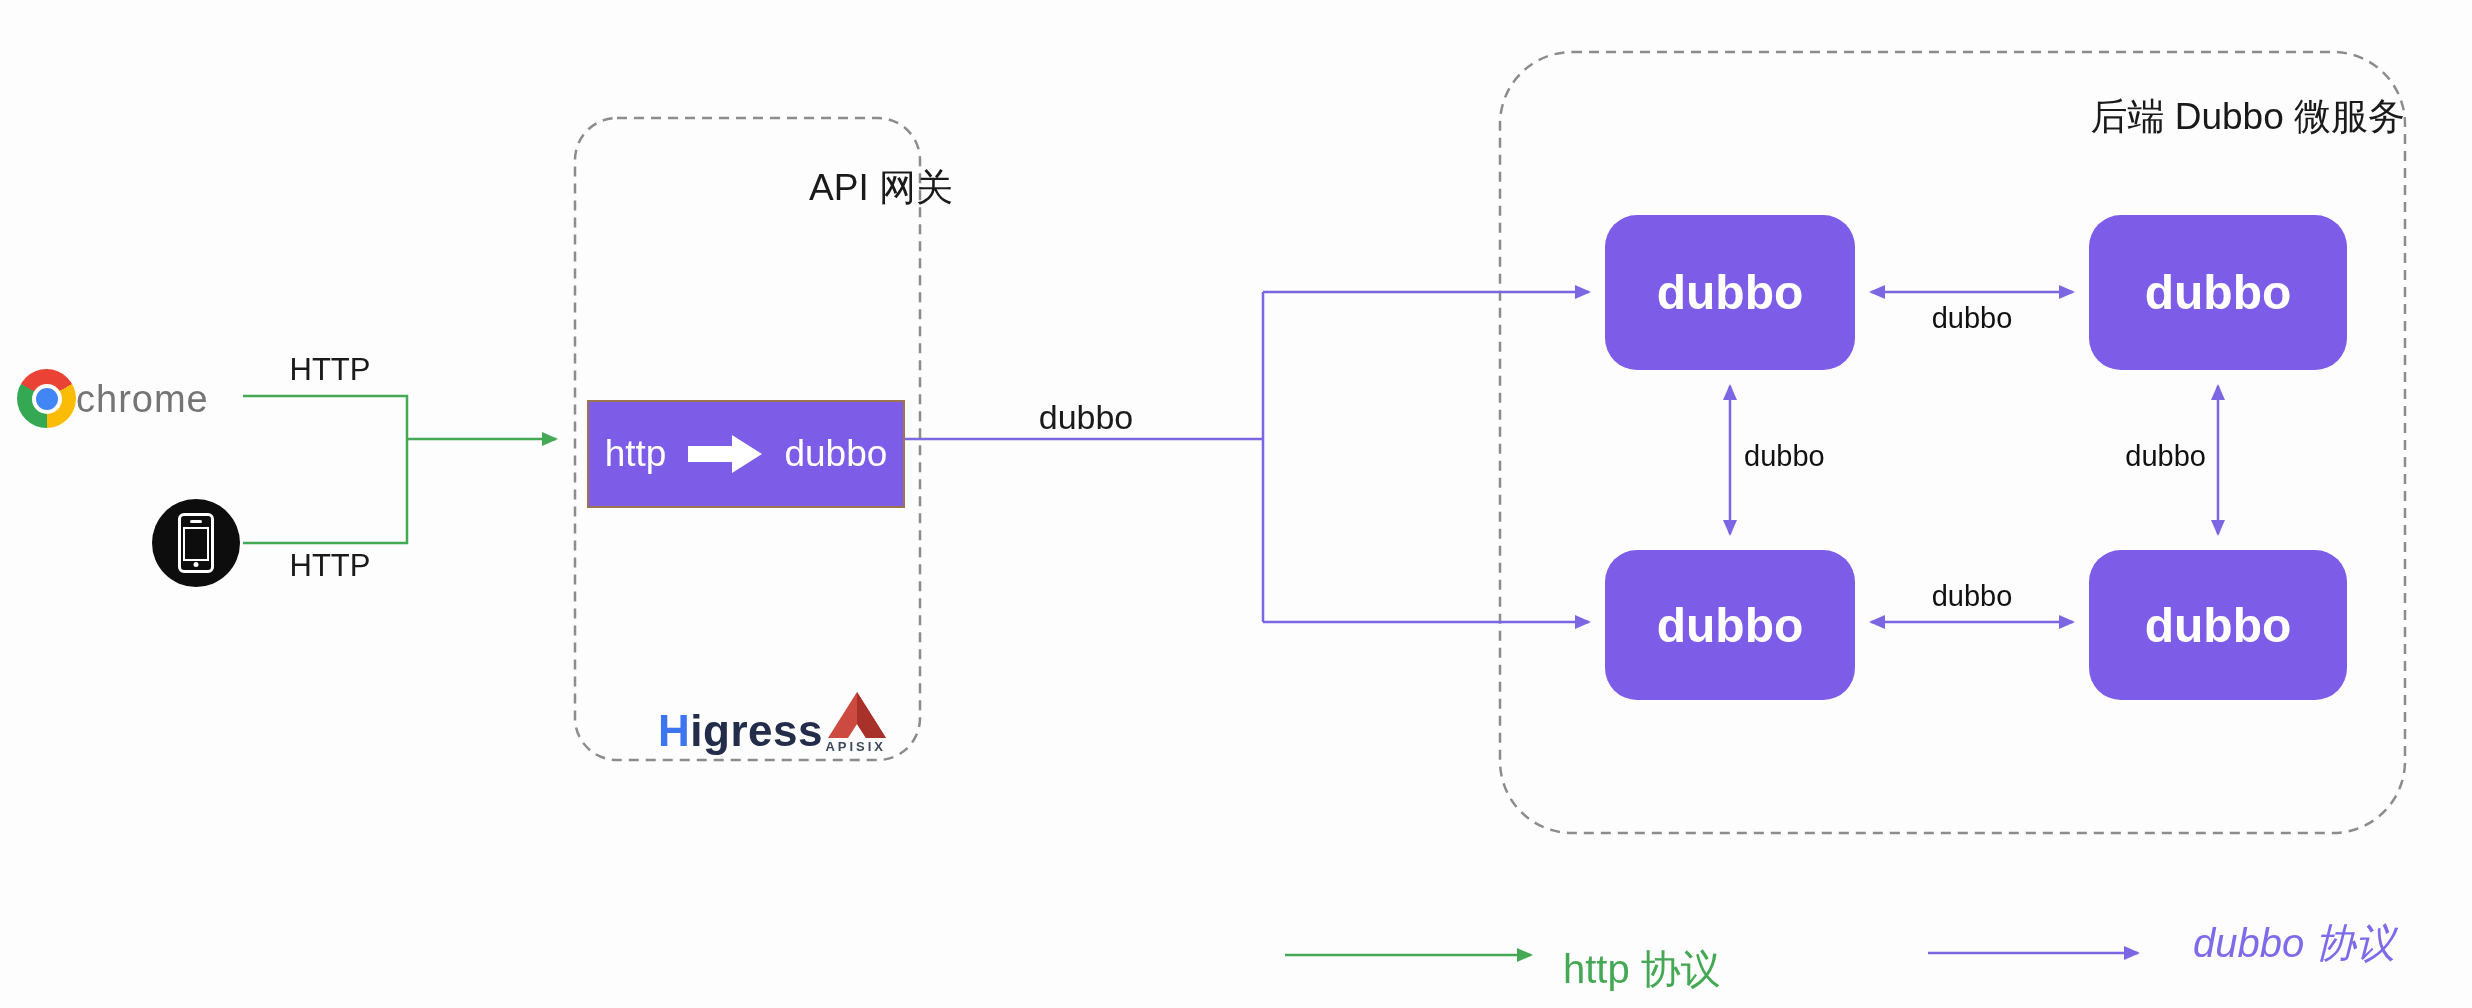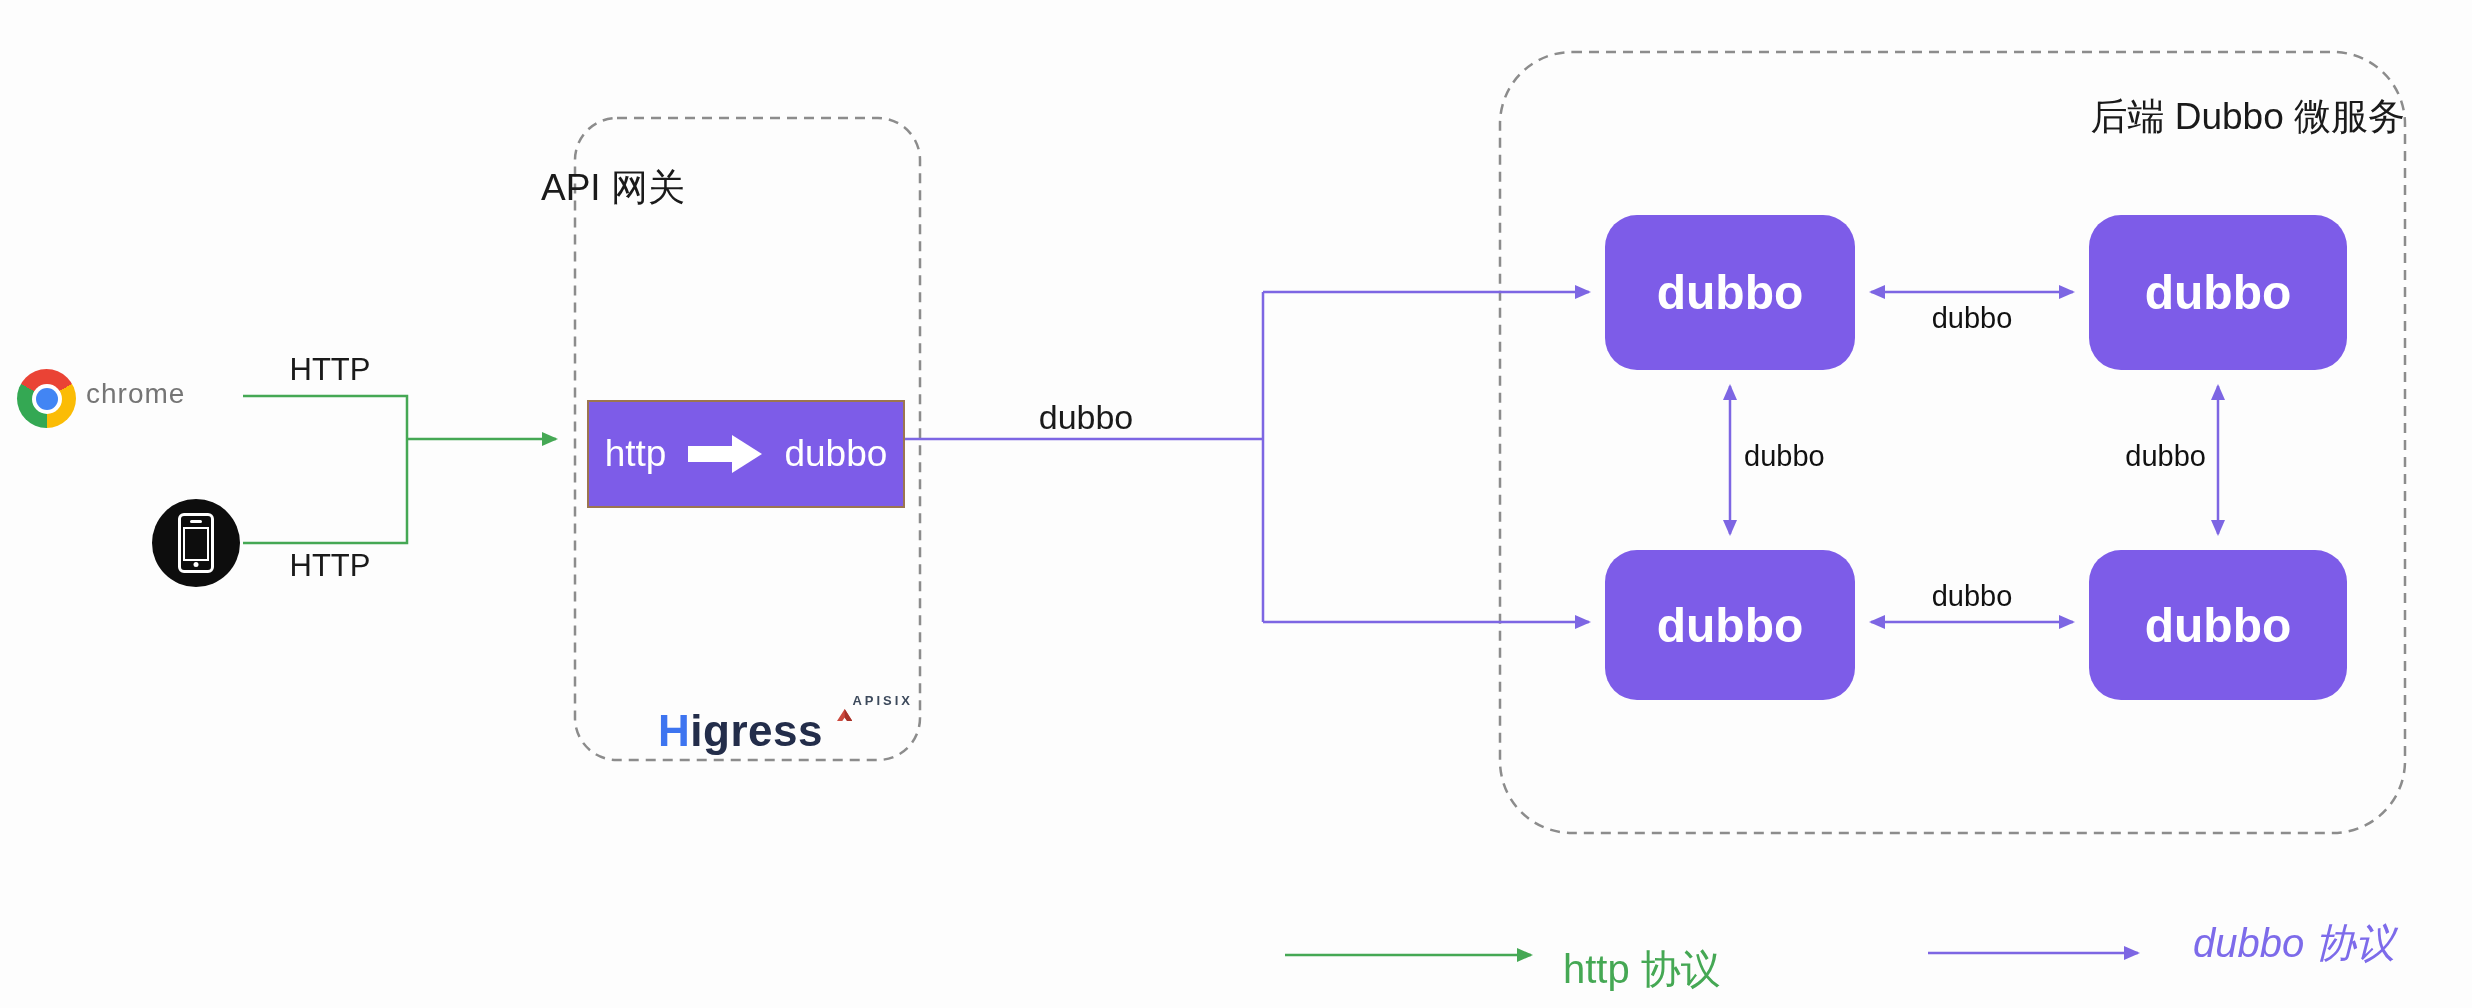--- a/index.html
+++ b/index.html
@@ -24,47 +24,47 @@
   .mk-purple{fill:var(--purple-line,#7d66e3);}
 
   .chrome-icon{
     left:17px;top:369px;width:59px;height:59px;border-radius:50%;
     background:conic-gradient(from -60deg,#EA4335 0deg 120deg,#FBBC05 120deg 240deg,#34A853 240deg 360deg);
   }
   .chrome-icon::before{content:"";position:absolute;left:50%;top:50%;width:30px;height:30px;
     transform:translate(-50%,-50%);background:#fff;border-radius:50%;}
   .chrome-icon::after{content:"";position:absolute;left:50%;top:50%;width:22px;height:22px;
     transform:translate(-50%,-50%);background:#4285F4;border-radius:50%;}
-  .chrome-label{left:86px;top:378px;font-size:28px;color:var(--chrome-gray,#757575);letter-spacing:1px;}
+  .chrome-label{left:76px;top:378px;font-size:38px;color:var(--chrome-gray,#757575);letter-spacing:1px;}
 
   .http-label{width:160px;text-align:center;font-size:31px;font-weight:500;color:var(--text-dark,#1a1a1a);}
   .http-top{left:250px;top:352px;}
   .http-bottom{left:250px;top:548px;}
 
   .phone-icon{left:152px;top:499px;width:88px;height:88px;border-radius:50%;
     background:var(--phone-black,#0d0d0d);display:flex;align-items:center;justify-content:center;}
   .phone-body{width:36px;height:60px;border:3px solid #fff;border-radius:6px;position:relative;}
   .phone-speaker{position:absolute;left:50%;top:4px;transform:translateX(-50%);width:12px;height:3px;background:#fff;border-radius:2px;}
   .phone-screen{position:absolute;left:2px;top:11px;width:26px;height:34px;border:2px solid #fff;}
   .phone-home{position:absolute;left:50%;bottom:3px;transform:translateX(-50%);width:5px;height:5px;background:#fff;border-radius:50%;}
 
-  .gateway-title{left:541px;top:163px;width:345px;text-align:left;font-size:37px;color:var(--text-dark,#1a1a1a);}
+  .gateway-title{left:608px;top:163px;width:345px;text-align:right;font-size:37px;color:var(--text-dark,#1a1a1a);}
   .converter-box{
     left:587px;top:400px;width:318px;height:108px;background:var(--purple-box,#7d5ce8);
     border:2px solid var(--converter-border,#9c7550);
     display:flex;align-items:center;justify-content:center;gap:22px;color:#fff;font-size:37px;
   }
   .block-arrow{display:flex;align-items:center;}
   .block-arrow .bar{width:44px;height:16px;background:#fff;}
   .block-arrow .tip{width:0;height:0;border-top:19px solid transparent;border-bottom:19px solid transparent;border-left:30px solid #fff;}
 
   .higress-logo{left:658px;top:706px;font-size:44px;font-weight:700;letter-spacing:0.5px;}
   .higress-h{color:var(--higress-blue,#3d74f0);}
   .higress-rest{color:var(--higress-dark,#232d4a);}
-  .apisix-logo{left:837px;top:692px;width:76px;display:flex;flex-direction:row;align-items:flex-start;}
+  .apisix-logo{left:810px;top:692px;width:76px;display:flex;flex-direction:column;align-items:flex-end;}
   .apisix-text{font-size:13px;font-weight:700;letter-spacing:3px;color:var(--apisix-text,#3d4a5c);margin-top:1px;}
 
   .link-label{font-size:34px;color:var(--text-dark,#1a1a1a);}
   .gateway-link-label{left:1010px;top:398px;width:152px;text-align:center;}
 
   .backend-title{left:1500px;top:92px;width:905px;text-align:right;font-size:37px;color:var(--text-dark,#1a1a1a);}
 
   .dubbo-node{
     background:var(--purple-box,#7d5ce8);border-radius:32px;color:#fff;
     display:flex;align-items:center;justify-content:center;font-size:48px;font-weight:700;

